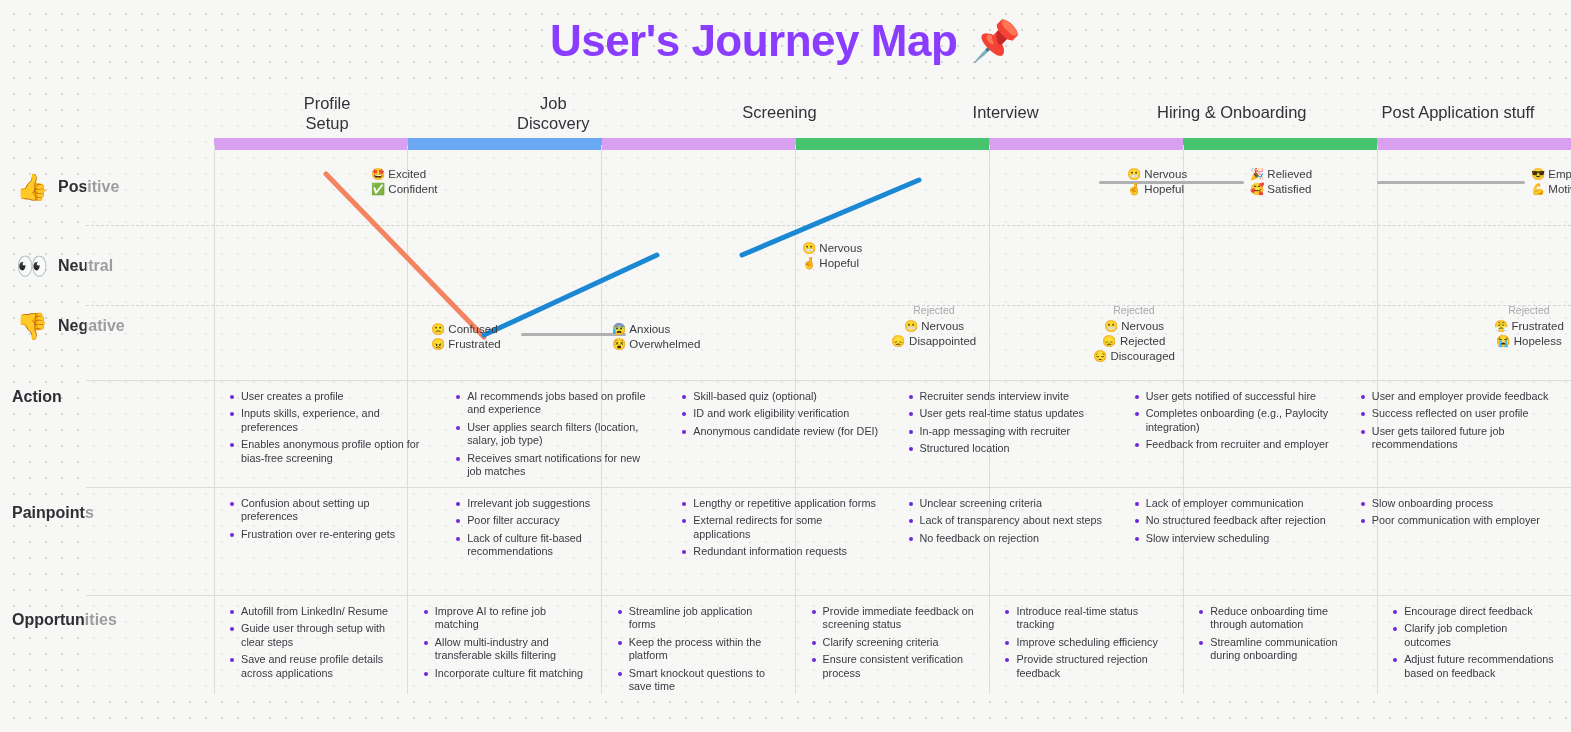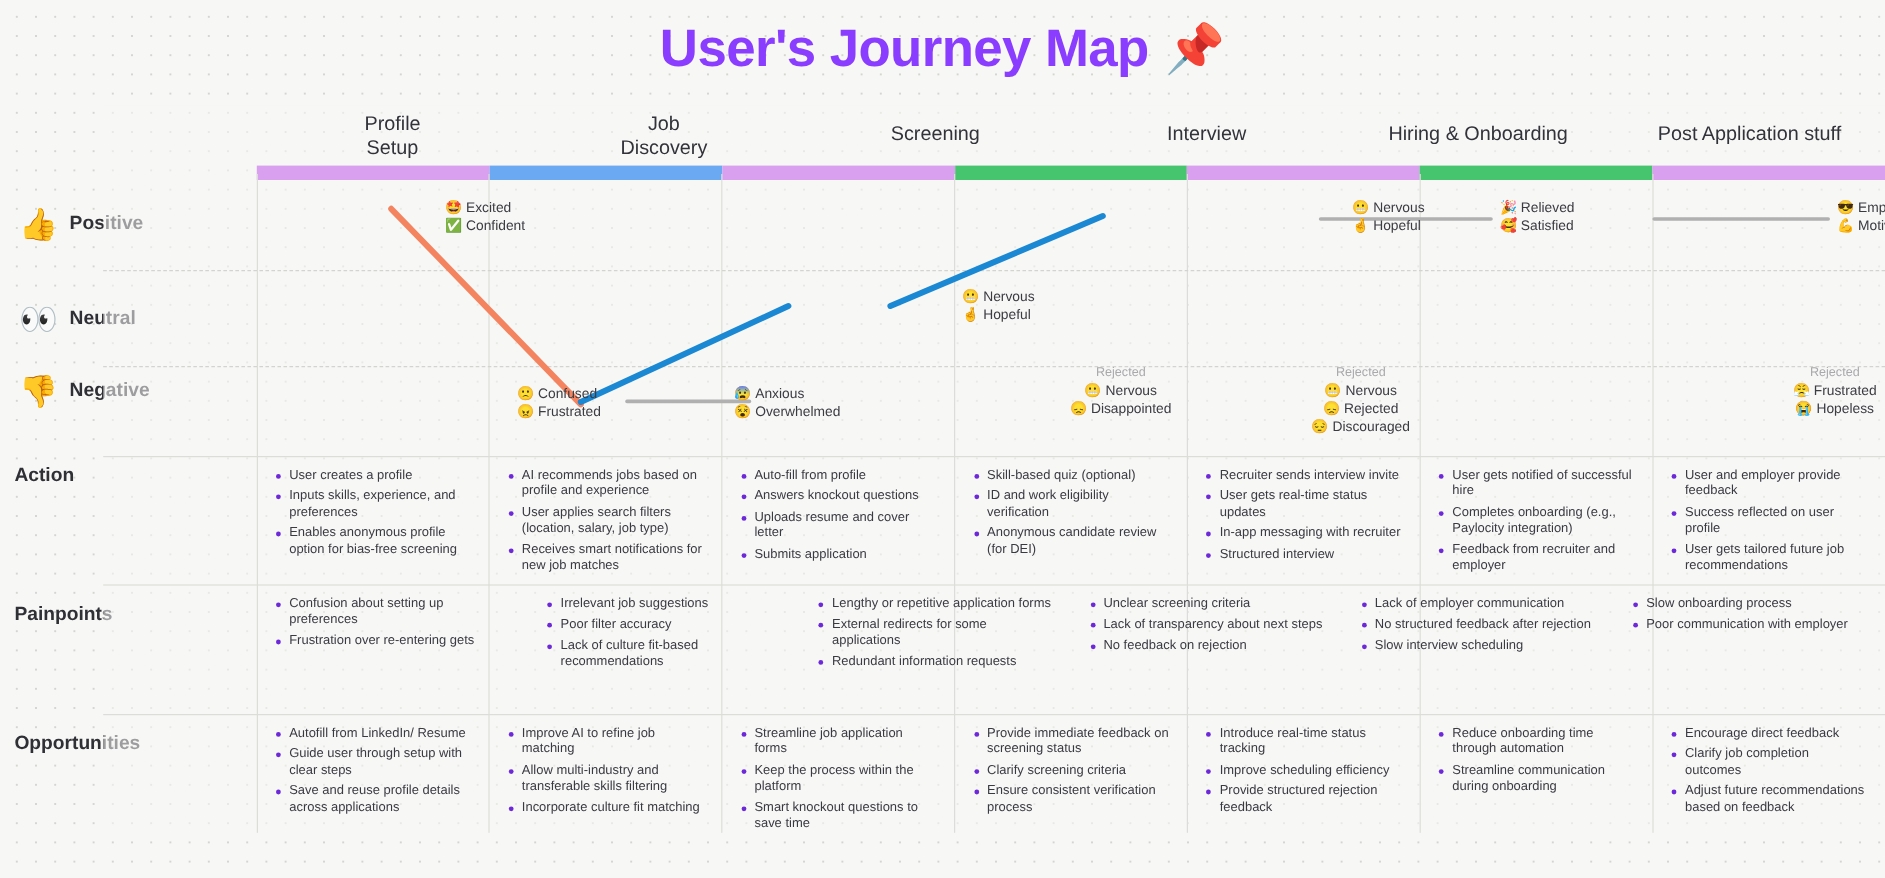--- a/index.html
+++ b/index.html
@@ -291,39 +291,31 @@
         </div>
       <div class="cell">
           <ul class="bl">
             <li>AI recommends jobs based on profile and experience</li>
             <li>User applies search filters (location, salary, job type)</li>
             <li>Receives smart notifications for new job matches</li>
           </ul>
         </div>
       <div class="cell">
           <ul class="bl">
-            <li>Auto-fill from profile</li>
-            <li>Answers knockout questions</li>
-            <li>Uploads resume and cover letter</li>
-            <li>Submits application</li>
-          </ul>
-        </div>
-      <div class="cell">
-          <ul class="bl">
             <li>Skill-based quiz (optional)</li>
             <li>ID and work eligibility verification</li>
             <li>Anonymous candidate review (for DEI)</li>
           </ul>
         </div>
       <div class="cell">
           <ul class="bl">
             <li>Recruiter sends interview invite</li>
             <li>User gets real-time status updates</li>
             <li>In-app messaging with recruiter</li>
-            <li>Structured interview</li>
+            <li>Structured location</li>
           </ul>
         </div>
       <div class="cell">
           <ul class="bl">
             <li>User gets notified of successful hire</li>
             <li>Completes onboarding (e.g., Paylocity integration)</li>
             <li>Feedback from recruiter and employer</li>
           </ul>
         </div>
       <div class="cell">

